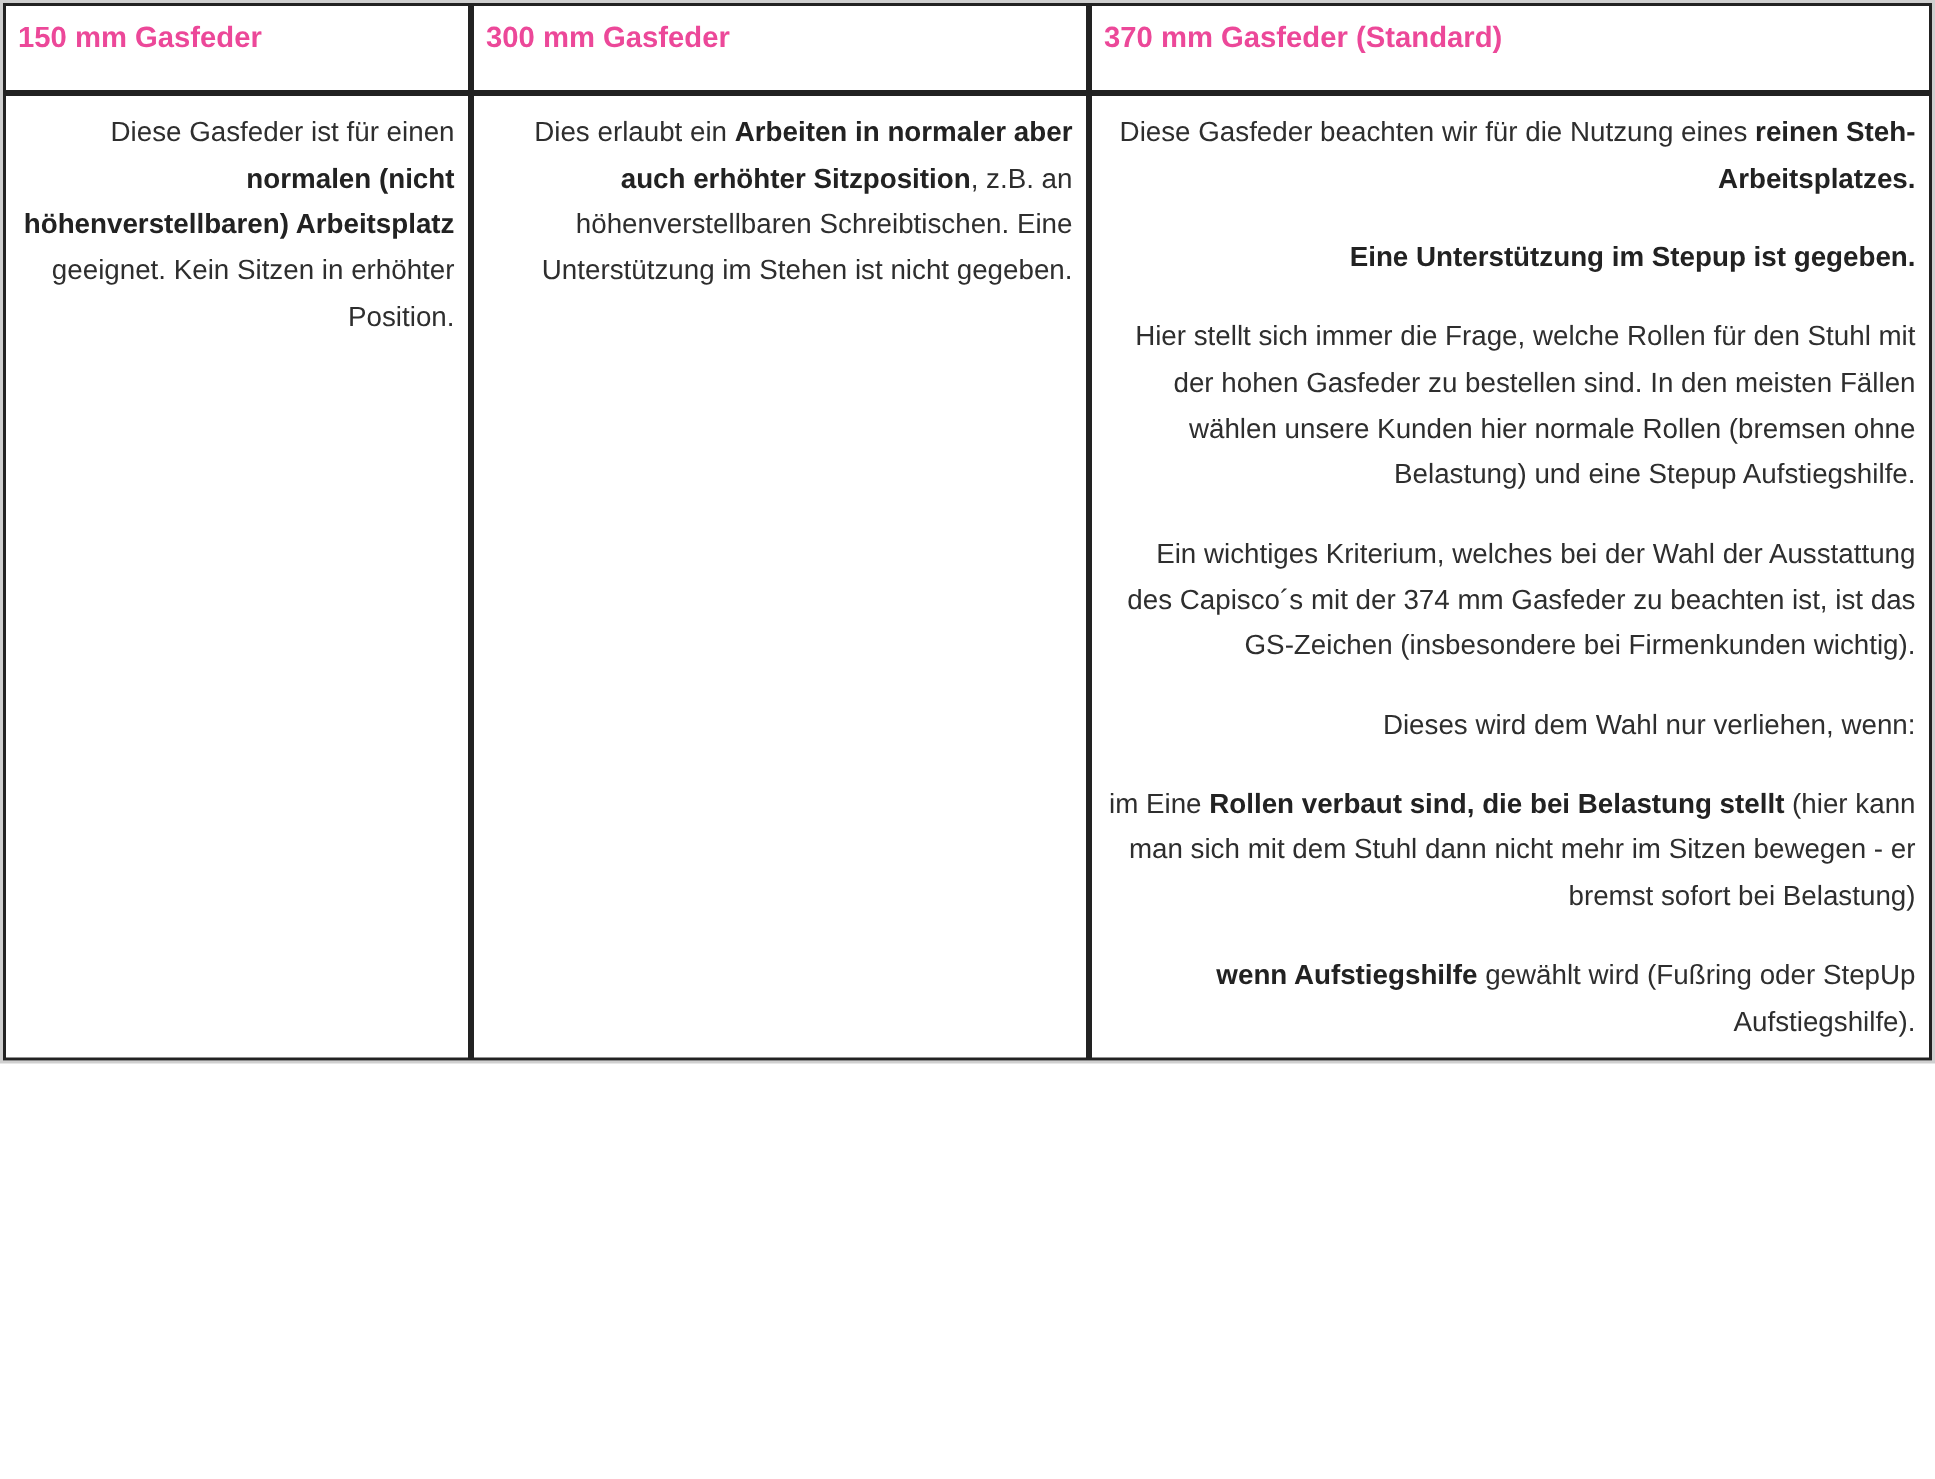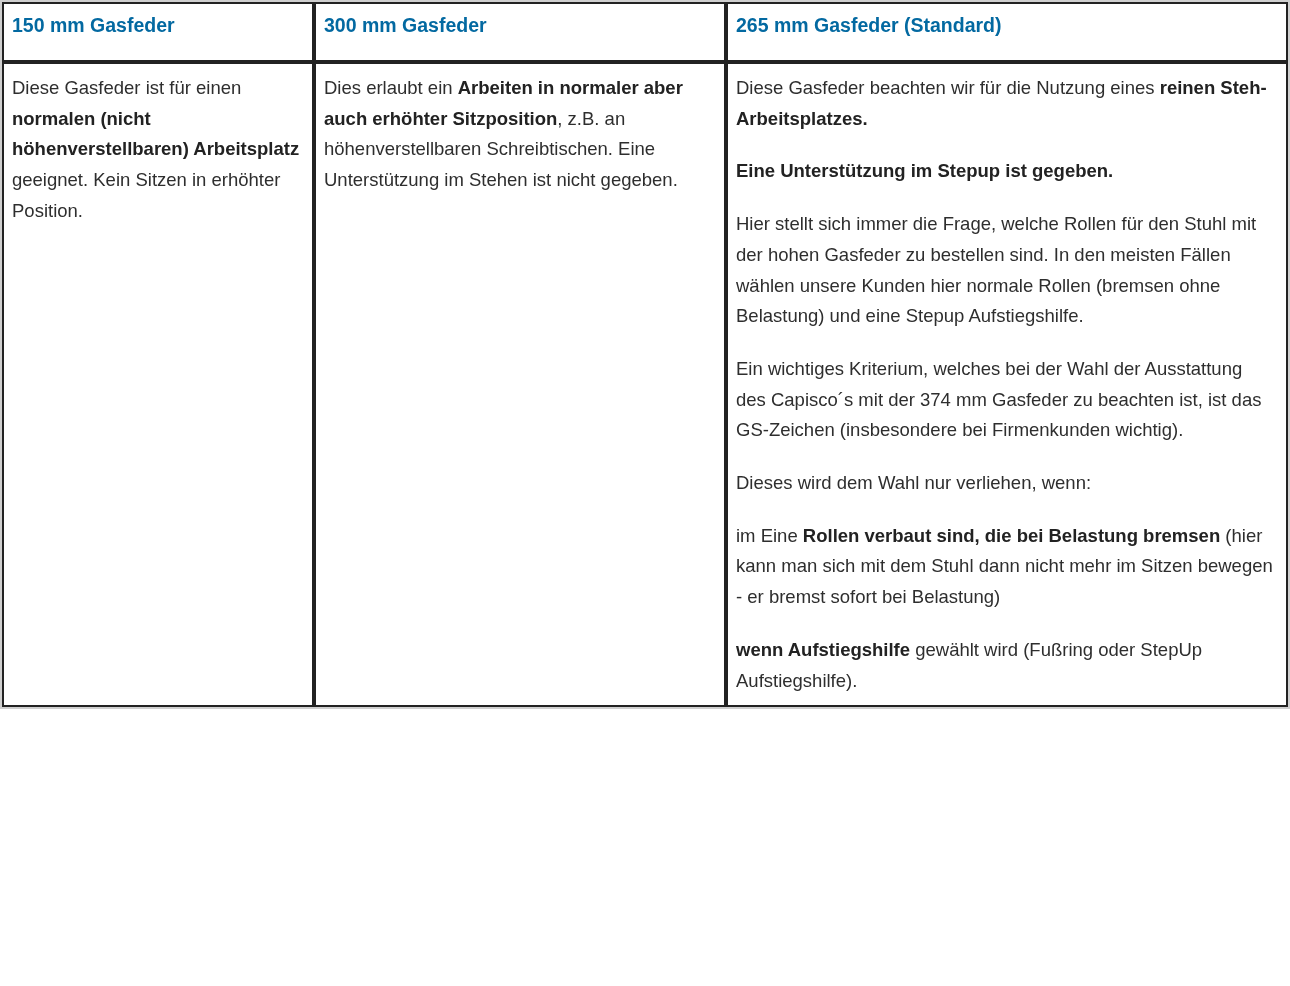--- a/index.html
+++ b/index.html
@@ -39,21 +39,21 @@
     padding: 9px 9px 9px 8px;
   }
 
   col.c1 { width: 312px; }
   col.c2 { width: 412px; }
   col.c3 { width: 562px; }
 
   .hdr {
     font-size: 19.5px;
     font-weight: bold;
-    color: #0369a1;
+    color: #ec4899;
     line-height: 1.25;
   }
 
   .row-header td { height: 60px; }
   .row-green  td { height: 96px; }
 
   .green {
     color: #9bc93b;
     font-weight: bold;
     font-size: 18.5px;
@@ -61,20 +61,21 @@
   }
   .green.mid { padding-top: 14px; display: block; }
 
   .body-text {
     font-size: 18.5px;
     color: #2e2e2e;
     line-height: 1.66;
   }
   .body-text p {
     margin: 0 0 22px 0;
+    text-align: right;
   }
   .body-text p:last-child { margin-bottom: 0; }
   .body-text b { font-weight: bold; color: #222222; }
 
   td.cell-body { padding-top: 10px; }
 </style>
 </head>
 <body>
 
 <div class="table-wrap">
@@ -86,21 +87,21 @@
     </colgroup>
     <tbody>
       <tr class="row-header">
         <td>
           <span class="hdr">150 mm Gasfeder</span>
         </td>
         <td>
           <span class="hdr">300 mm Gasfeder</span>
         </td>
         <td>
-          <span class="hdr">265 mm Gasfeder (Standard)</span>
+          <span class="hdr">370 mm Gasfeder (Standard)</span>
         </td>
       </tr>
 
 
       <tr class="row-body">
         <td class="cell-body">
           <div class="body-text">
             <p><span>Diese Gasfeder ist für einen </span><b>normalen (nicht höhenverstellbaren) Arbeitsplatz</b><span> geeignet. Kein Sitzen in erhöhter Position.</span></p>
           </div>
         </td>
@@ -109,20 +110,20 @@
             <p><span>Dies erlaubt ein </span><b>Arbeiten in normaler aber auch erhöhter Sitzposition</b><span>, z.B. an höhenverstellbaren Schreibtischen. Eine Unterstützung im Stehen ist nicht gegeben.</span></p>
           </div>
         </td>
         <td class="cell-body">
           <div class="body-text">
             <p><span>Diese Gasfeder beachten wir für die Nutzung eines </span><b>reinen Steh-Arbeitsplatzes.</b></p>
             <p><b>Eine Unterstützung im Stepup ist gegeben.</b></p>
             <p>Hier stellt sich immer die Frage, welche Rollen für den Stuhl mit der hohen Gasfeder zu bestellen sind. In den meisten Fällen wählen unsere Kunden hier normale Rollen (bremsen ohne Belastung) und eine Stepup Aufstiegshilfe.</p>
             <p>Ein wichtiges Kriterium, welches bei der Wahl der Ausstattung des Capisco´s mit der 374 mm Gasfeder zu beachten ist, ist das GS-Zeichen (insbesondere bei Firmenkunden wichtig).</p>
             <p>Dieses wird dem Wahl nur verliehen, wenn:</p>
-            <p><span>im Eine </span><b>Rollen verbaut sind, die bei Belastung bremsen</b><span> (hier kann man sich mit dem Stuhl dann nicht mehr im Sitzen bewegen - er bremst sofort bei Belastung)</span></p>
+            <p><span>im Eine </span><b>Rollen verbaut sind, die bei Belastung stellt</b><span> (hier kann man sich mit dem Stuhl dann nicht mehr im Sitzen bewegen - er bremst sofort bei Belastung)</span></p>
             <p><b>wenn Aufstiegshilfe</b><span> gewählt wird (Fußring oder StepUp Aufstiegshilfe).</span></p>
           </div>
         </td>
       </tr>
     </tbody>
   </table>
 </div>
 
 </body></html>

